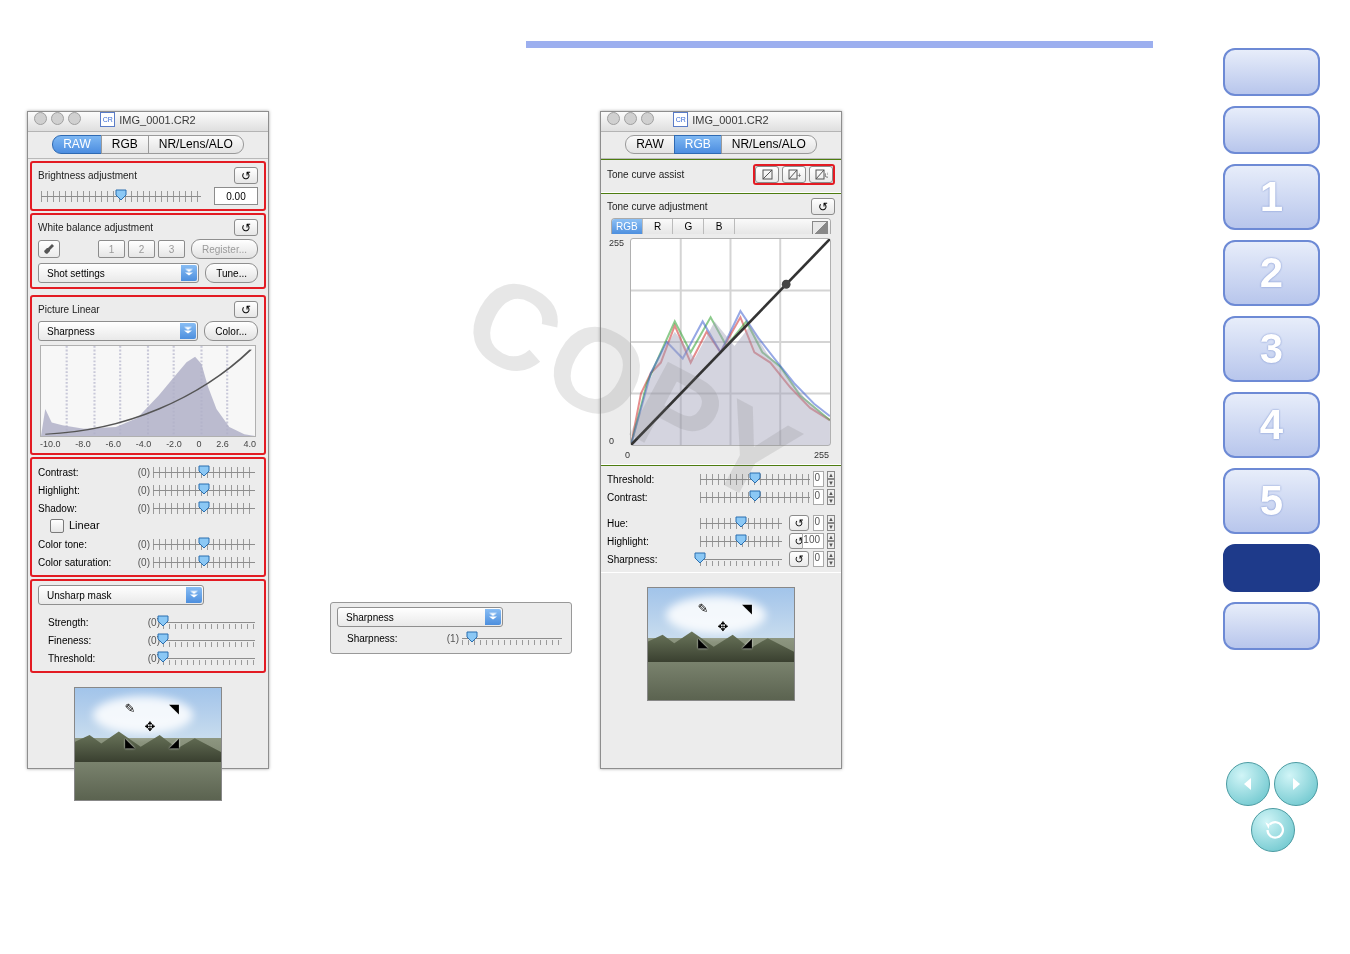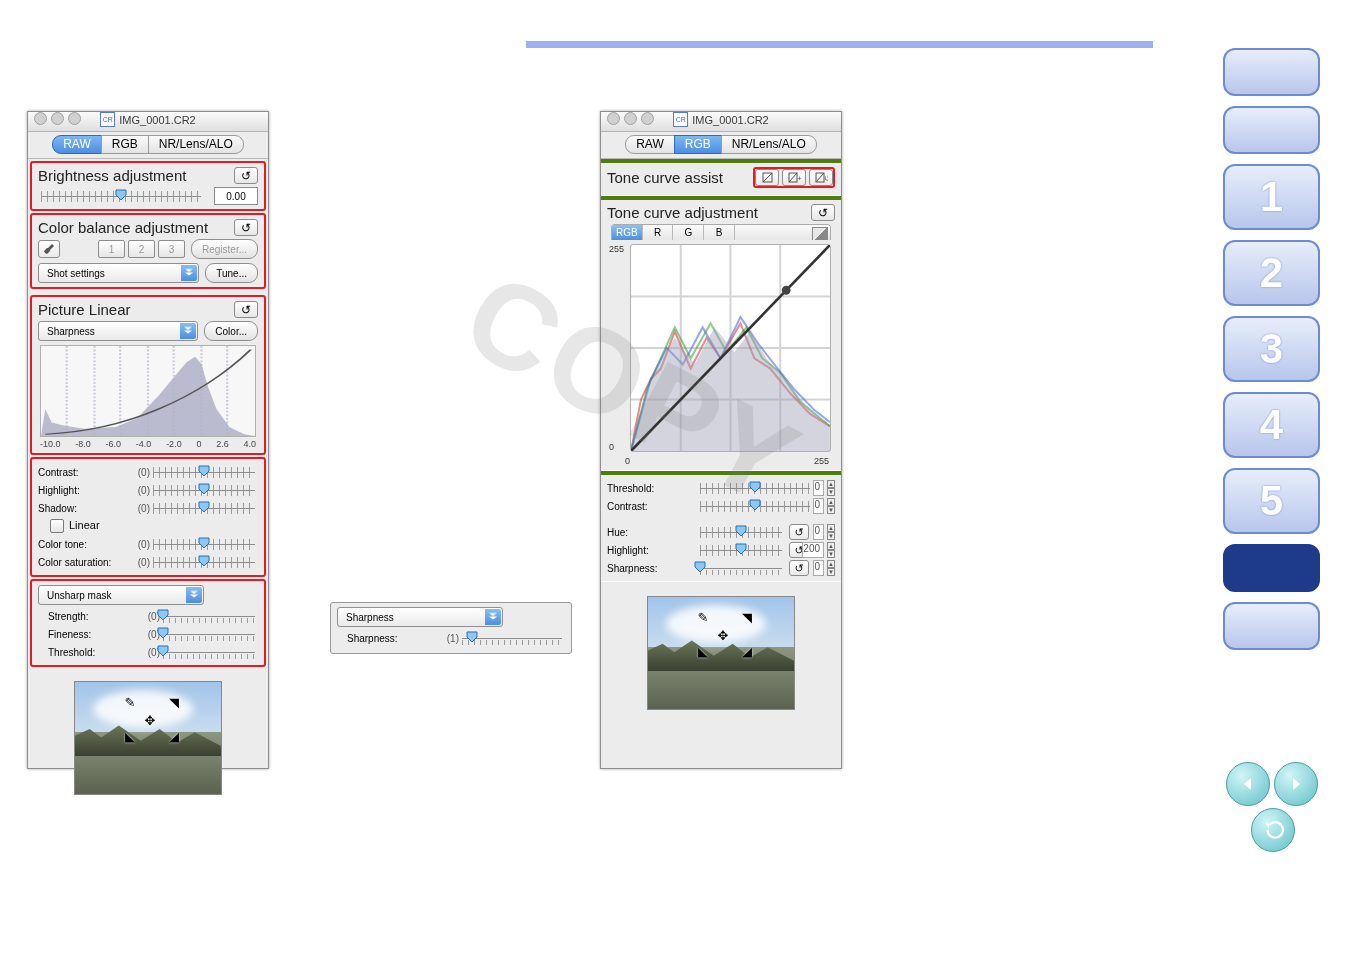--- a/index.html
+++ b/index.html
@@ -7,23 +7,23 @@
 .panel{position:absolute;width:240px;background:#ececec;border:1px solid #8e8e8e;box-shadow:0 0 3px rgba(0,0,0,.35)}
 .titlebar{height:19px;background:linear-gradient(#fbfbfb,#dfdfdf);border-bottom:1px solid #b4b4b4;display:flex;align-items:flex-start;padding-left:6px;position:relative}
 .tl-btn{width:11px;height:11px;border-radius:50%;border:1px solid #a0a0a0;margin-right:4px;background:#d0d0d0}
 .tl-title{position:absolute;left:0;right:0;text-align:center;font-size:11px;color:#3a3a3a;pointer-events:none;display:flex;align-items:center;justify-content:center;gap:4px}
 .doc-badge{display:inline-flex;width:13px;height:13px;background:#fff;border:1px solid #5a7cc8;align-items:center;justify-content:center;font-size:7px;color:#3a6bd6}
 .tabs{display:flex;justify-content:center;padding:3px 0 4px;background:#ececec;border-bottom:1px solid #b9b9b9}
 .tab{padding:2px 10px;border:1px solid #9a9a9a;background:linear-gradient(#fafafa,#e3e3e3);font-size:12px;line-height:13px;margin-left:-1px;cursor:pointer}
 .tab:first-child{border-radius:9px 0 0 9px;margin-left:0}
 .tab:last-child{border-radius:0 9px 9px 0}
 .tab.sel{background:linear-gradient(#7eb8f3,#4c8de0);border-color:#2f6ab2;color:#fff}
-.section{padding:4px 6px;border-top:4px solid #4d7c0f;border-bottom:1px solid #fff;position:relative}
+.section{padding:4px 6px;border-top:1px solid #4d7c0f;border-bottom:1px solid #fff;position:relative}
 .sec-head{display:flex;justify-content:space-between;align-items:center;margin-bottom:3px}
-.sec-label{font-size:15px;color:#222}
+.sec-label{font-size:10px;color:#222}
 .revert{width:22px;height:15px;border:1px solid #8c8c8c;border-radius:3px;background:linear-gradient(#fff,#e6e6e6);display:flex;align-items:center;justify-content:center;font-size:12px;cursor:pointer}
 .slider-row{display:flex;align-items:center;height:18px}
 .slider-row-label{width:90px;font-size:10px}
 .slider-val{width:22px;text-align:right;font-size:10px;color:#555;display:flex;justify-content:flex-end;align-items:center;gap:1px}
 .slider{flex:1;height:14px;position:relative}
 .track{position:absolute;left:3px;right:3px;top:7px;height:1px;background:#8d8d8d}
 .ticks{position:absolute;left:3px;right:3px;top:9px;height:5px;background:repeating-linear-gradient(90deg,#9a9a9a 0,#9a9a9a 1px,transparent 1px,transparent 6px)}
 .ticks.double{top:2px;height:11px;background:repeating-linear-gradient(90deg,#9a9a9a 0,#9a9a9a 1px,transparent 1px,transparent 6px)}
 .ticks-tone{background:repeating-linear-gradient(90deg,#c09040 0,#c09040 1px,transparent 1px,transparent 6px)}
 .thumb{position:absolute;top:0;width:12px;height:12px;margin-left:-6px}
@@ -105,21 +105,21 @@
             </svg>
           </div>
       </div>
       <div style="width:10px"></div>
       <div class="numbox">0.00</div>
     </div>
   </div>
 
   <div class="section redbox" style="margin:2px">
     <div class="sec-head">
-      <span class="sec-label">Color balance adjustment</span>
+      <span class="sec-label">White balance adjustment</span>
       <span class="revert">↺</span>
     </div>
     <div class="wb-row" style="margin-bottom:4px">
       <span class="eyedrop">
         <svg width="12" height="12">
             <path d="M10 2l-1-1-4 4-1 0-3 3 1 2 2 1 3-3 0-1 4-4z" fill="#555"></path>
           </svg>
       </span>
       <div style="flex:1"></div>
       <div class="grid">
@@ -234,21 +234,21 @@
           <div class="thumb" style="left:50%">
             <svg width="12" height="12">
               <path class="thumb-svg" d="M1 1h10v5l-5 5-5-5z"></path>
             </svg>
           </div>
         </div>
       </div>
   </div>
 
   <div class="section redbox" style="margin:2px">
-    <div class="wb-row" style="margin-bottom:2px">
+    <div class="wb-row" style="margin-bottom:8px">
         <span class="select" style="width:136px">Unsharp mask</span>
       </div>
     <div class="slider-row">
         <span class="slider-row-label" style="padding-left:10px">Strength:</span>
         <span class="slider-val">(0)</span>
         <div class="slider">
           <div class="ticks"></div>
           <div class="track"></div>
           <div class="thumb" style="left:3%">
             <svg width="12" height="12">
@@ -469,21 +469,21 @@
           <div class="ticks double"></div>
           <div class="track"></div>
           <div class="thumb" style="left:50%">
             <svg width="12" height="12">
               <path class="thumb-svg" d="M1 1h10v5l-5 5-5-5z"></path>
             </svg>
           </div>
         </div>
         <span class="mini-revert">↺</span>
         <span class="slider-val">
-          <span class="valbox">200</span>
+          <span class="valbox">100</span>
           <span class="stepper">
             <span>▲</span>
             <span>▼</span>
           </span>
         </span>
       </div>
     <div class="slider-row">
         <span class="slider-row-label">Sharpness:</span>
         <div class="slider">
           <div class="ticks"></div>

